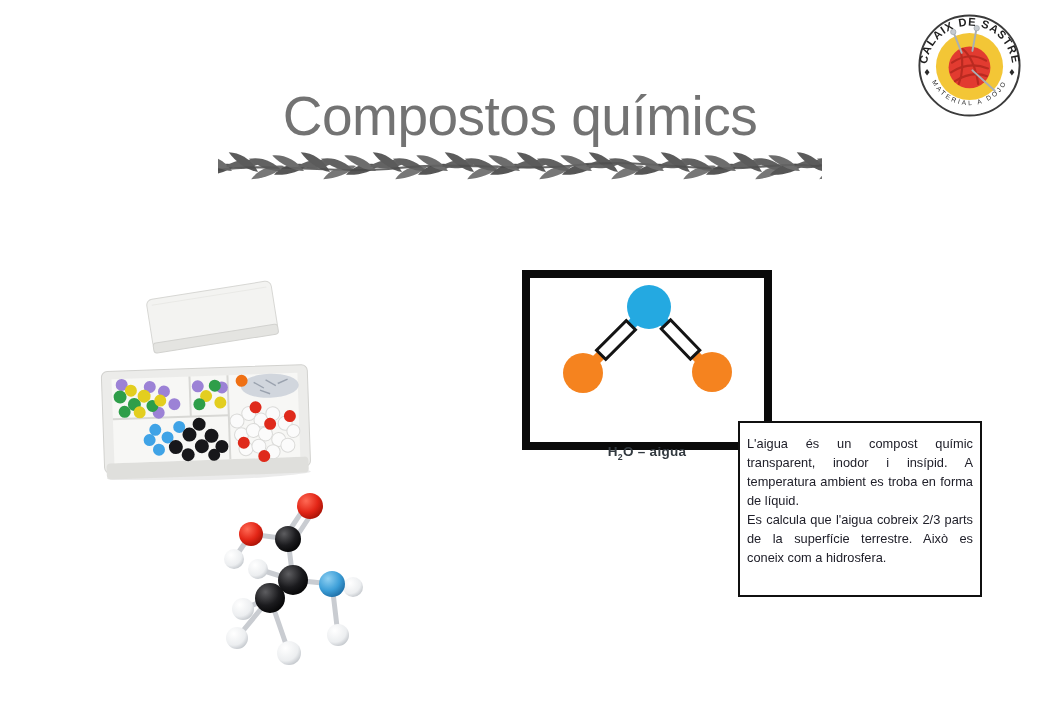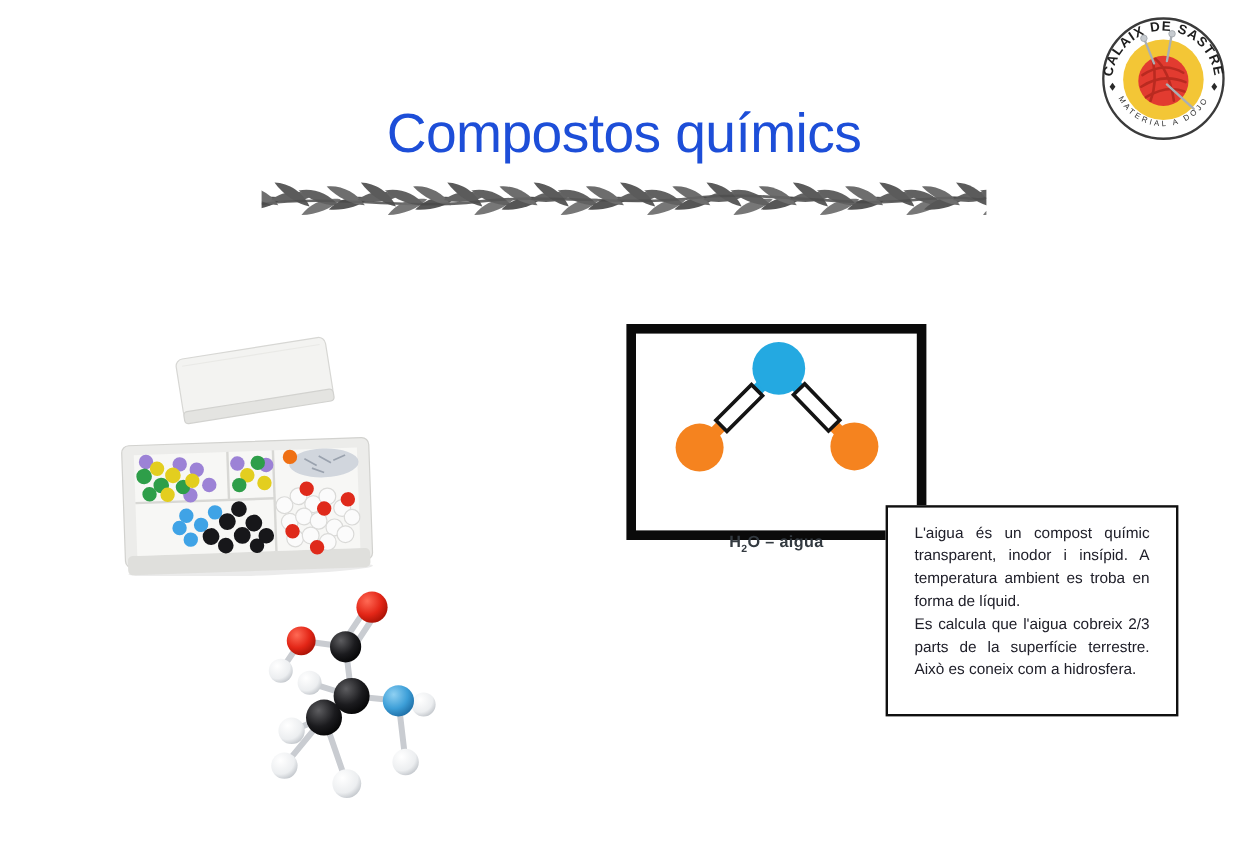--- a/index.html
+++ b/index.html
@@ -2,40 +2,40 @@
 <html><head>
 <meta charset="utf-8">
 <style>
   html,body{margin:0;padding:0;background:#888;}
   .slide{
     position:relative;width:1040px;height:720px;background:#ffffff;
     overflow:hidden;font-family:"Liberation Sans",sans-serif;
   }
   .title{
     position:absolute;top:84px;left:0;width:100%;text-align:center;
-    font-size:46px;font-weight:400;color:#1d4ed8;letter-spacing:-0.5px;
+    font-size:55px;font-weight:400;color:#737373;letter-spacing:-0.5px;
   }
   .divider{position:absolute;left:218px;top:144px;width:604px;height:48px;}
   .logo{position:absolute;left:916px;top:12px;width:107px;height:107px;}
   .kit-photo{position:absolute;left:95px;top:276px;width:222px;height:204px;}
   .molecule-photo{position:absolute;left:215px;top:490px;width:165px;height:188px;}
   .frame{
     position:absolute;left:522px;top:270px;width:250px;height:180px;
     box-sizing:border-box;border:8px solid #0a0a0a;background:#fff;z-index:1;
   }
   .frame svg{display:block;}
   .frame-label{
     position:absolute;left:0;top:134px;width:100%;text-align:center;
     font-size:13.5px;font-weight:600;color:#333a40;letter-spacing:.3px;margin-top:32px;
   }
   .frame-label sub{font-size:.65em;}
   .infobox{
     position:absolute;left:738px;top:421px;width:244px;height:176px;
     box-sizing:border-box;border:2px solid #101010;background:#fff;z-index:2;
-    padding:12px 22px;
+    padding:12px 7px;
   }
   .infobox p{
     margin:0;text-align:justify;font-size:12.8px;line-height:1.48;color:#20202a;
   }
   .infobox p + p{}
   .arc-top-text{font-size:11.5px;font-weight:bold;letter-spacing:1.1px;fill:#1d1d1d;}
   .arc-bottom-text{font-size:6.8px;font-weight:500;letter-spacing:2.4px;fill:#2e2e2e;}
 </style>
 </head>
 <body>

